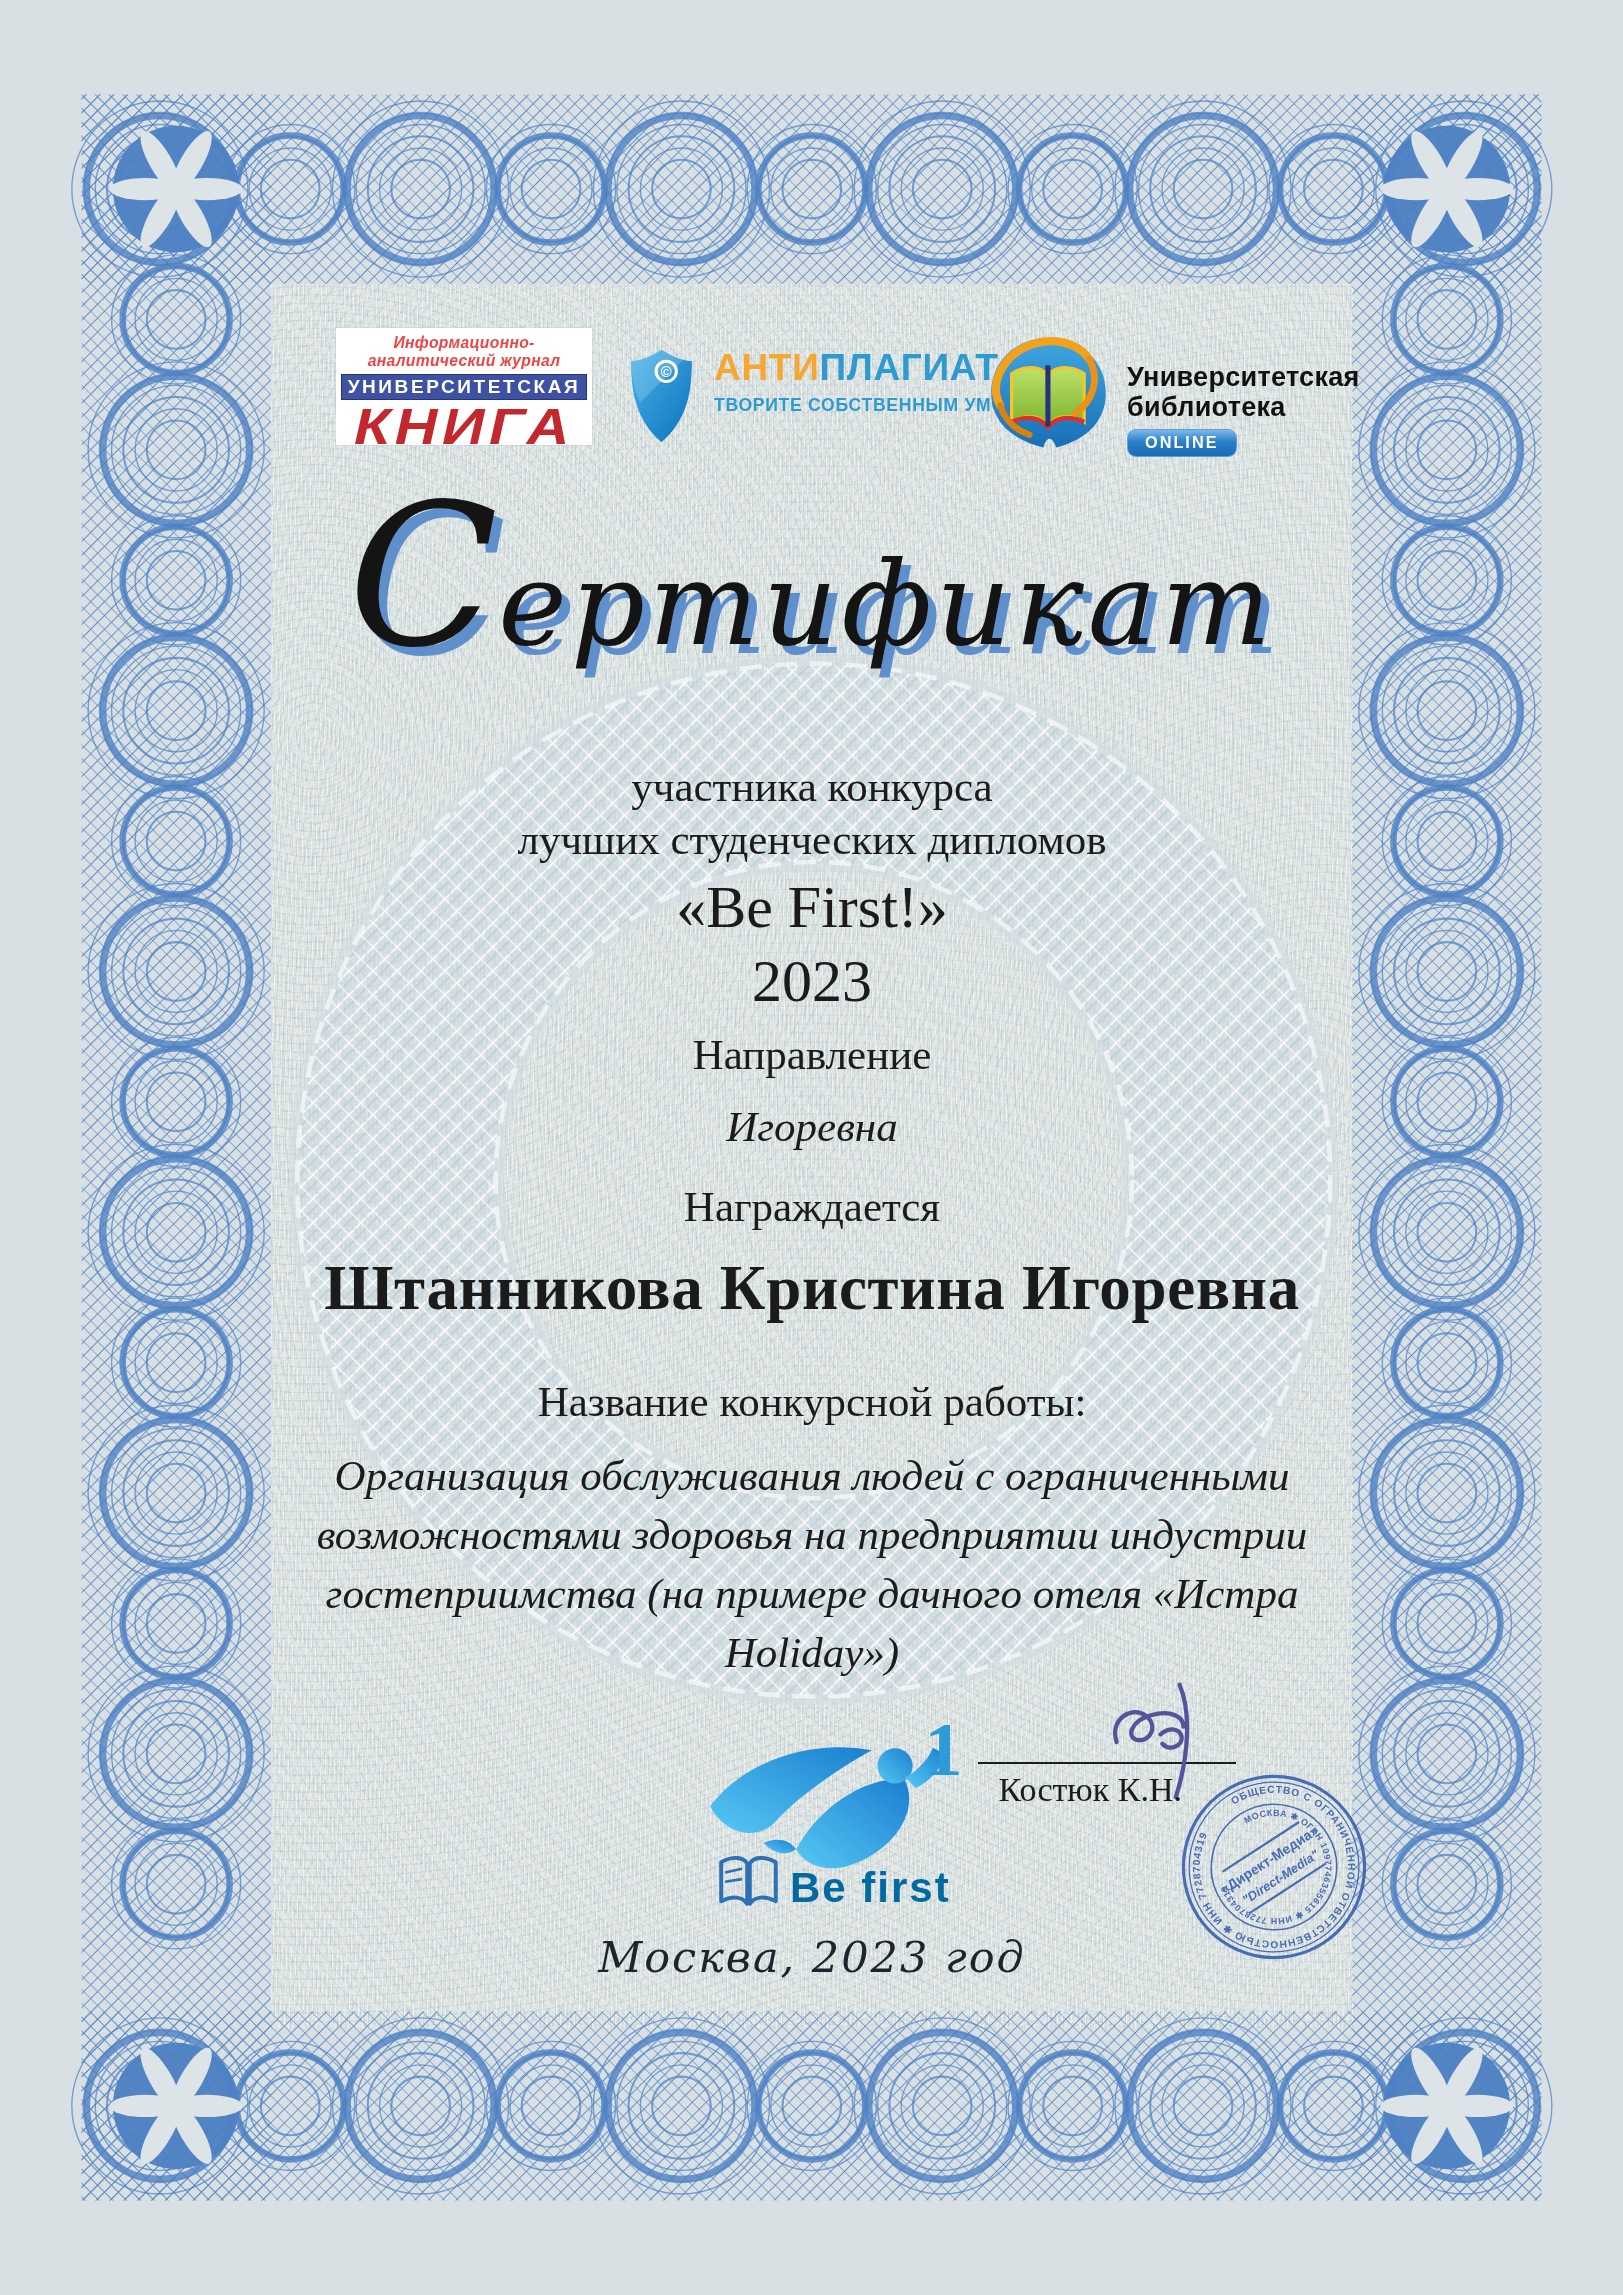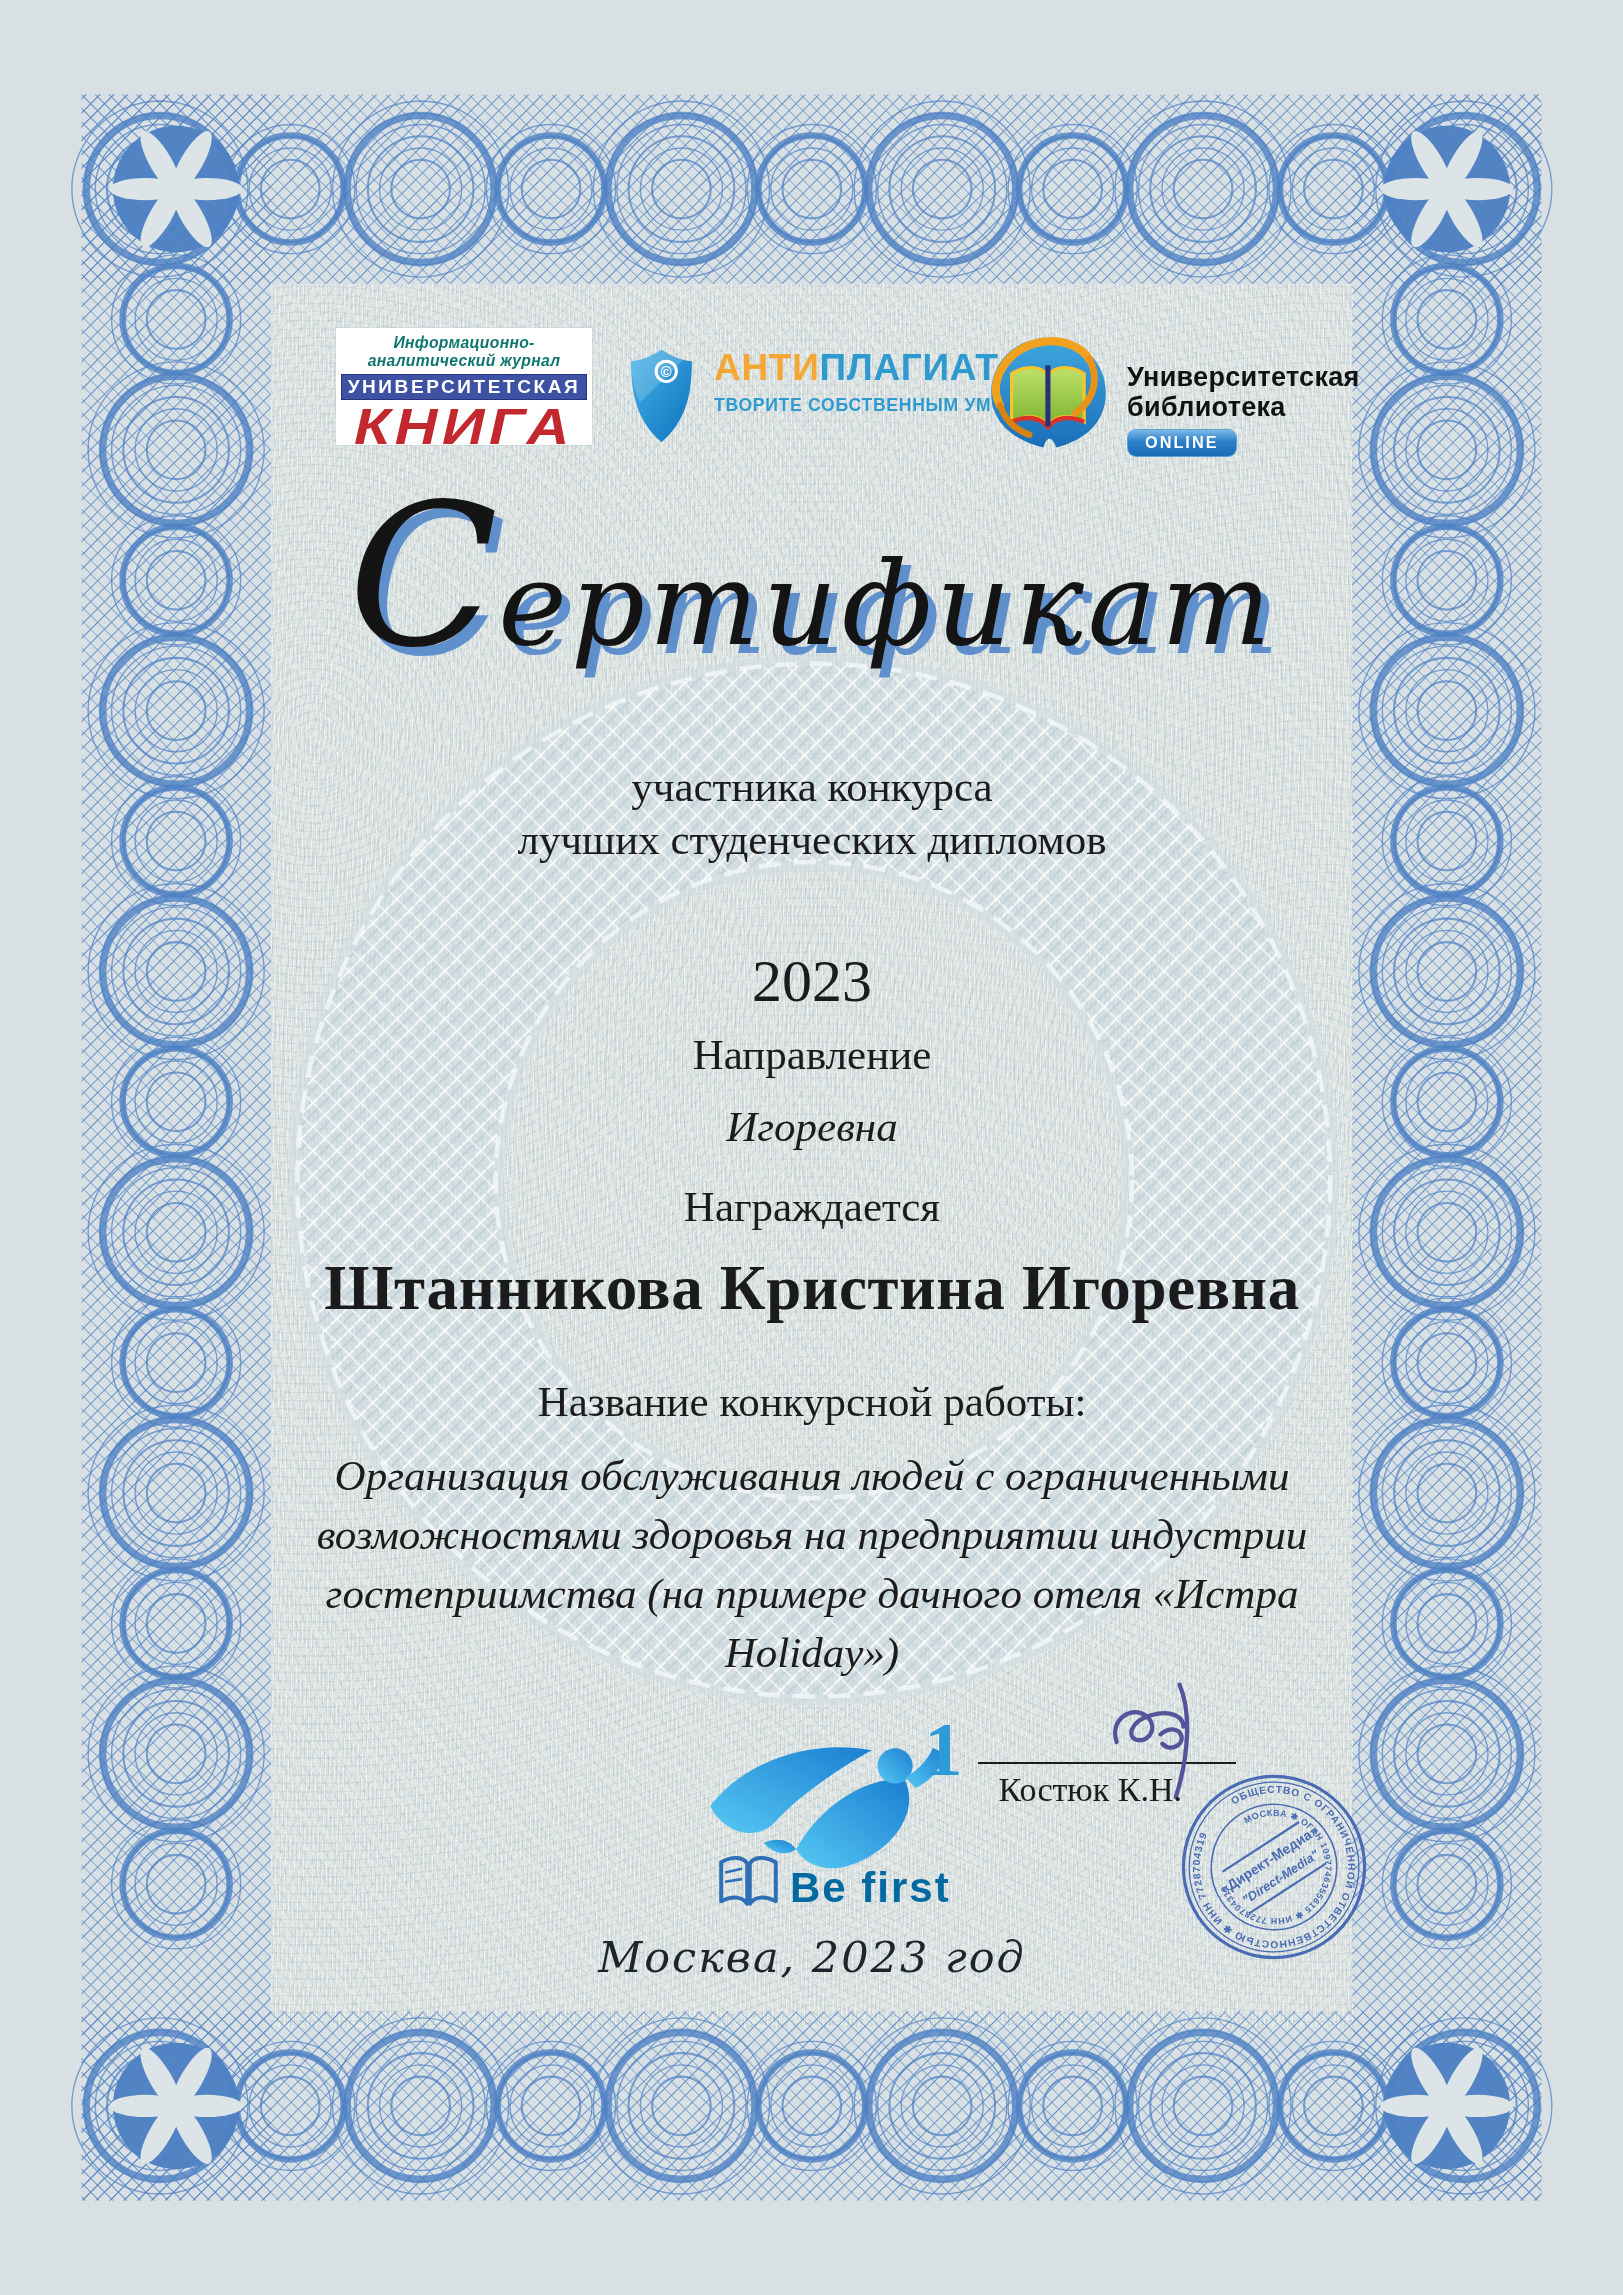--- a/index.html
+++ b/index.html
@@ -14,21 +14,21 @@
       repeating-radial-gradient(circle at 4% 26%, rgba(146,168,183,.18) 0 1.3px, rgba(0,0,0,0) 1.3px 8.5px),
       repeating-radial-gradient(circle at 97% 45%, rgba(146,168,183,.16) 0 1.3px, rgba(0,0,0,0) 1.3px 8.5px),
       repeating-radial-gradient(circle at 50% 108%, rgba(146,168,183,.12) 0 1.3px, rgba(0,0,0,0) 1.3px 9px),
       #e0e6e4;}
 
   svg.layer{position:absolute;left:0;top:0;pointer-events:none;}
 
   
   .logo-kniga{position:absolute;left:336px;top:328px;width:256px;height:117px;background:#ffffff;
     text-align:center;font-family:"Liberation Sans",sans-serif;box-shadow:0 0 0 0.7px rgba(180,190,200,.4);}
-  .kniga-tagline{margin-top:5.9px;font-size:15.7px;font-weight:bold;font-style:italic;color:#0f766e;letter-spacing:0.3px;}
+  .kniga-tagline{margin-top:5.9px;font-size:15.7px;font-weight:bold;font-style:italic;color:#ef4444;letter-spacing:0.3px;}
   .kniga-band{margin:3.9px 5.2px 0 5.2px;background:#3f51a3;border:1.3px solid #27327c;color:#ffffff;
     font-size:19px;font-weight:bold;letter-spacing:2.6px;padding:1.3px 0;}
   .kniga-main{margin-top:1.3px;color:#c2282d;font-size:50px;font-weight:900;font-style:italic;
     letter-spacing:3.9px;transform:scaleX(1.18);transform-origin:center;line-height:1.0;}
 
   .logo-ap{position:absolute;left:627px;top:339px;width:339px;height:111px;display:flex;align-items:flex-start;}
   .ap-shield{width:69px;height:98px;margin-top:7.8px;flex:none;}
   .ap-texts{margin-left:18px;font-family:"Liberation Sans",sans-serif;}
   .ap-name{font-size:37px;font-weight:bold;letter-spacing:0.7px;margin-top:8px;white-space:nowrap;}
   .ap-name .orange{color:#f5a733;}
@@ -490,20 +490,21 @@
       <div class="lib-line" style="margin-top:33px">Университетская</div>
       <div class="lib-line">библиотека</div>
       <div class="lib-online">ONLINE</div>
     </div>
   </div>
 
   <div class="cert-title">Сертификат</div>
 
   <div class="cline f66" style="top:762px">участника конкурса</div>
   <div class="cline f66" style="top:815px">лучших студенческих дипломов</div>
+  <div class="cline f92" style="top:873px">«Be First!»</div>
   <div class="cline f92" style="top:947px">2023</div>
   <div class="cline f66" style="top:1030px">Направление</div>
   <div class="cline f66 it" style="top:1102px">Игоревна</div>
   <div class="cline f66" style="top:1182px">Награждается</div>
   <div class="cline recipient" style="top:1252px">Штанникова Кристина Игоревна</div>
   <div class="cline f66" style="top:1377px">Название конкурсной работы:</div>
 
   <div class="cline f66 it worktitle" style="top:1446px">
     <div>Организация обслуживания людей с ограниченными</div>
     <div>возможностями здоровья на предприятии индустрии</div>

